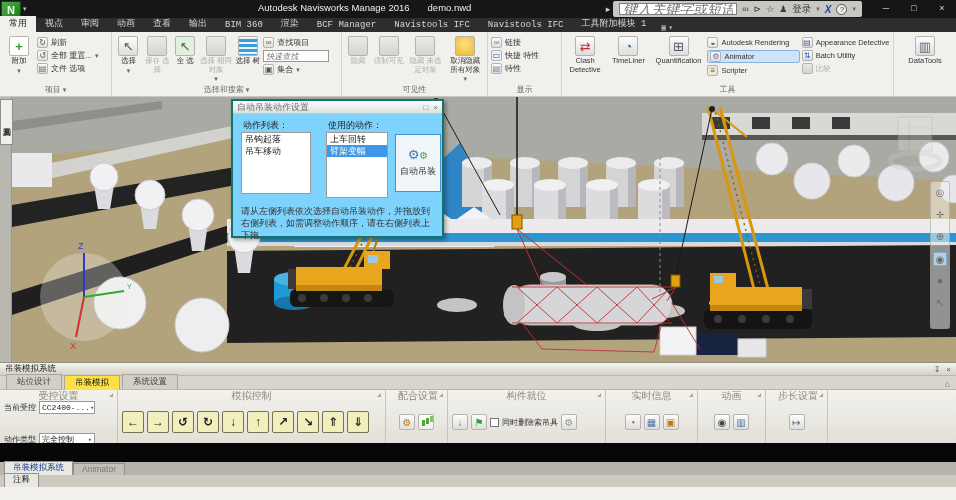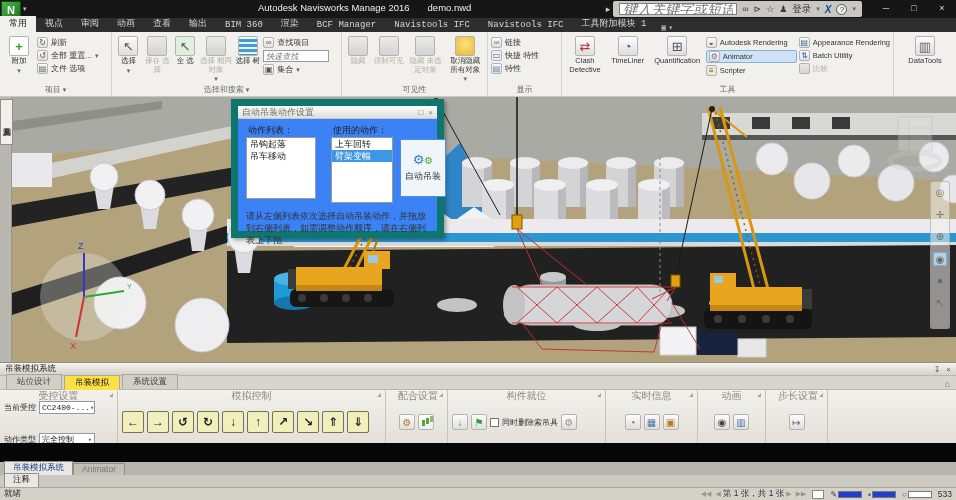--- a/index.html
+++ b/index.html
@@ -68,21 +68,21 @@
   .viewport { position:absolute; top:97px; left:0; right:0; height:265px; background:#a9aaa3; }
   .vp-gutter { position:absolute; left:0; top:0; bottom:0; width:12px; background:#b8b7b0;
                border-right:1px solid #98978f; }
   .measure-tab { position:absolute; left:0; top:2px; width:13px; height:46px; background:#f0efec;
                  border:1px solid #8f8e88; font-size:8px; color:#333; writing-mode:vertical-rl;
                  text-align:center; line-height:11px; z-index:5; }
   .scene { position:absolute; left:12px; top:0; width:944px; height:265px; }
 
   
   .dlg { position:absolute; left:231px; top:2px; width:213px; height:139px; z-index:20;
-         border:7px solid #0f766e; background:#3b82f6; box-shadow:2px 2px 4px rgba(0,0,0,.35);
+         border:2px solid #0f766e; background:#7dd3fc; box-shadow:2px 2px 4px rgba(0,0,0,.35);
          font-size:9px; }
   .dlg-tb { height:13px; background:linear-gradient(#fdfdfd,#dfdfdd); border-bottom:1px solid #c8c8c4;
             display:flex; align-items:center; padding:0 4px; color:#6e6e6a; }
   .dlg-tb .sp { flex:1; }
   .dlg-btn { font-size:8px; color:#777; margin-left:5px; }
   .dlg-body { position:relative; height:89px; }
   .dlg-lbl1 { position:absolute; left:10px; top:5px; color:#222; }
   .dlg-lbl2 { position:absolute; left:95px; top:5px; color:#222; }
   .dlg-list { position:absolute; background:#fff; border:1px solid #9a9a96; overflow:hidden; }
   .dlg-list.l1 { left:8px; top:18px; width:70px; height:62px; }
@@ -354,21 +354,21 @@
             <span>Animator</span>
           </div>
           <div class="smallbtn" style="font-size:7.5px">
             <span class="pic sm" style="background:#efe7d2">≡</span>
             <span>Scripter</span>
           </div>
         </div>
         <div class="smallcol" style="width:92px">
           <div class="smallbtn" style="font-size:7.5px">
             <span class="pic sm" style="color:#37648f">▤</span>
-            <span>Appearance Rendering</span>
+            <span>Appearance Detective</span>
           </div>
           <div class="smallbtn" style="font-size:7.5px">
             <span class="pic sm" style="color:#2255cc">⇅</span>
             <span>Batch Utility</span>
           </div>
           <div class="smallbtn disabled" style="font-size:7.5px">
             <span class="pic sm gray"></span>
             <span>比较</span>
           </div>
         </div>
@@ -752,31 +752,14 @@
 
   <div class="docktabs">
     <span class="dtab active">吊装模拟系统</span>
     <span class="dtab idle">Animator</span>
   </div>
 
   <div class="annotrow">
     <span class="atab">注释</span>
   </div>
 
-  <div class="statusbar">
-    <span>就绪</span>
-    <span class="sp"></span>
-    <span class="nav-ar">◀◀</span>
-    <span class="nav-ar">◀</span>
-    <span>第 1 张，共 1 张</span>
-    <span class="nav-ar">▶</span>
-    <span class="nav-ar">▶▶</span>
-    <span class="sheet-ico"></span>
-    <span class="mico">✎</span>
-    <span class="membar fill"></span>
-    <span class="mico">▪</span>
-    <span class="membar fill"></span>
-    <span class="mico">○</span>
-    <span class="membar"></span>
-    <span>533</span>
-  </div>
 
 </div>
 
 </body></html>

